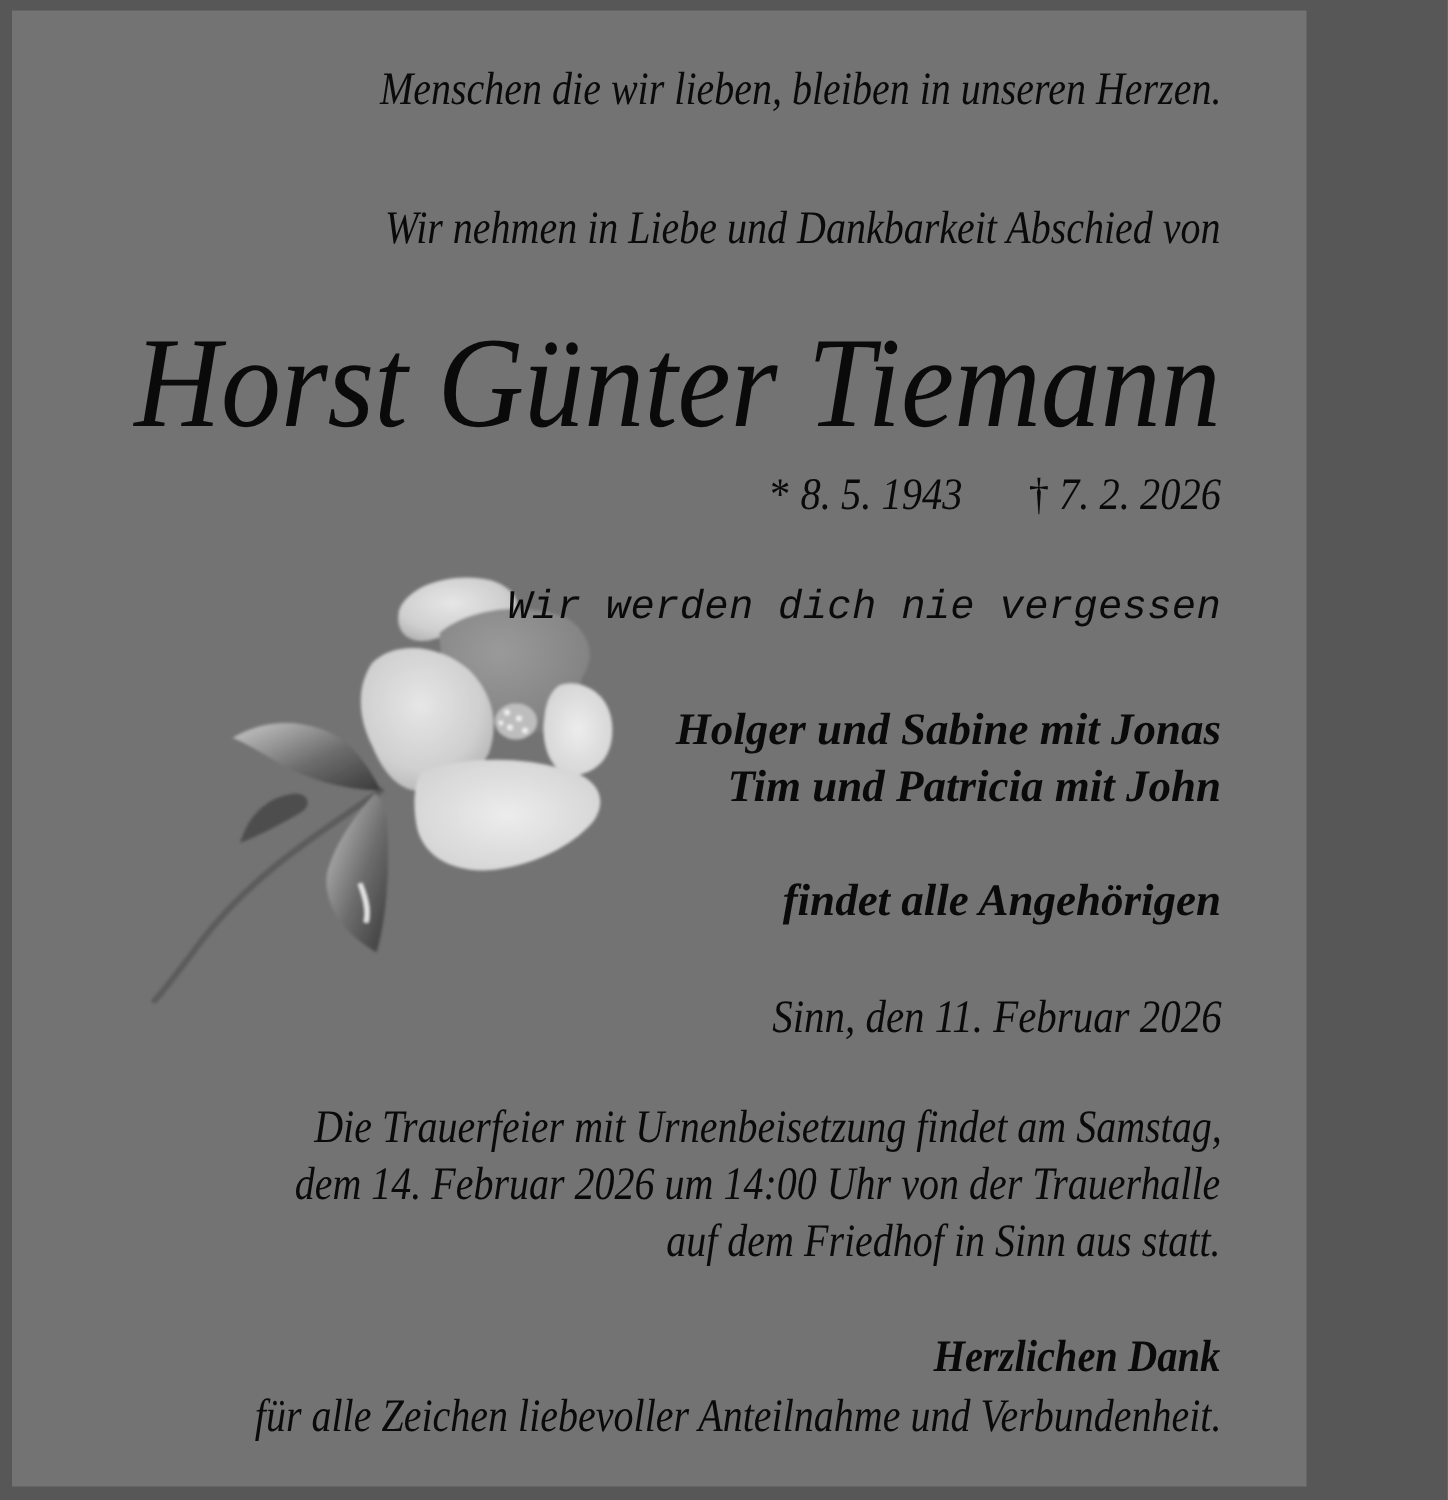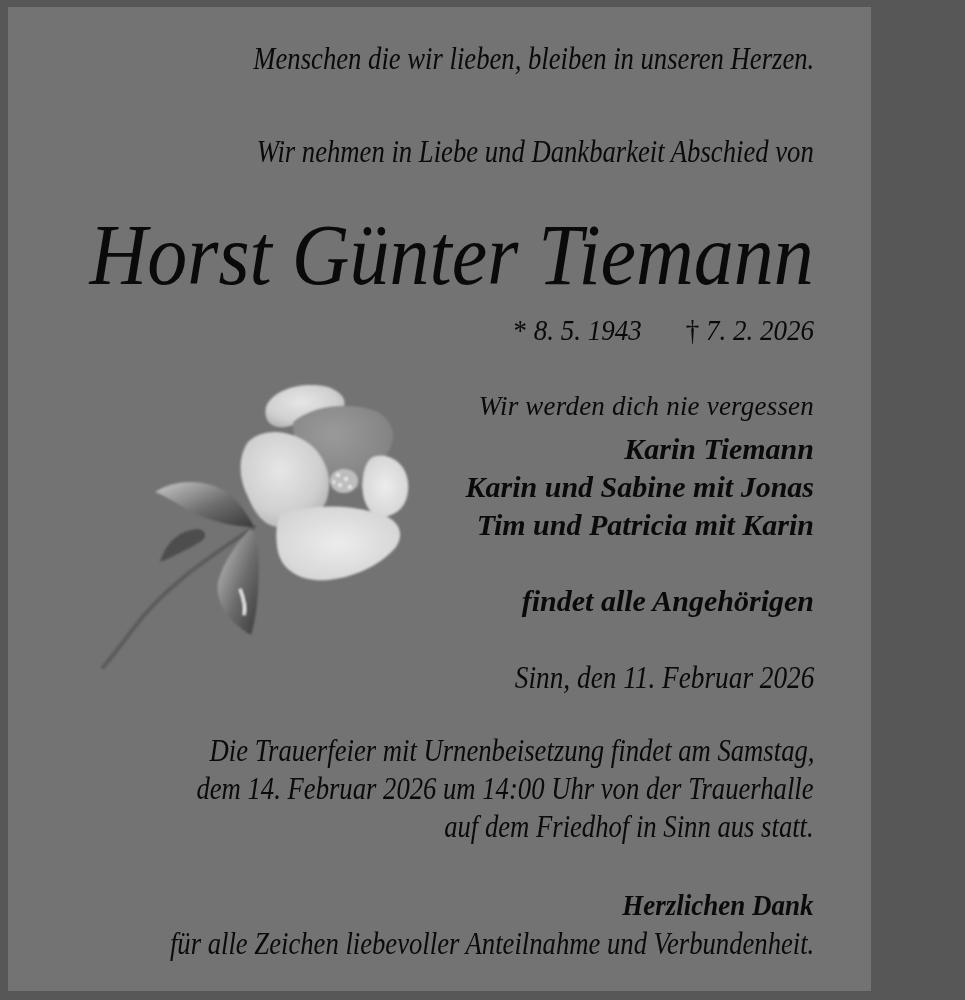--- a/index.html
+++ b/index.html
@@ -22,21 +22,21 @@
       right: 57px;
       white-space: nowrap;
       text-align: right;
       line-height: 1;
     }
     .cond {
       font-style: italic;
       transform-origin: right bottom;
     }
     .wide-italic {
-      font-family: Liberation Serif, serif;
+      font-family: Liberation Mono, monospace;
       font-style: italic;
     }
     .bold-italic {
       font-family: "Liberation Serif", serif;
       font-style: italic;
       font-weight: bold;
     }
     .flower {
       position: absolute;
       left: 80px; top: 360px;
@@ -113,23 +113,22 @@
       <circle cx="250" cy="108" r="2" fill="#eeeeee"></circle>
       <circle cx="258" cy="112" r="2" fill="#eeeeee"></circle>
       <circle cx="252" cy="118" r="2" fill="#eeeeee"></circle>
       <circle cx="262" cy="120" r="2" fill="#eeeeee"></circle>
       <circle cx="246" cy="115" r="1.6" fill="#f2f2f2"></circle>
     </g>
   </svg>
 
   <div class="line wide-italic" style="top:386px; font-size:27px; letter-spacing:0.2px;">Wir werden dich nie vergessen</div>
 
-  <div class="line bold-italic" style="top:427px; font-size:30px;">Karin Tiemann</div>
-  <div class="line bold-italic" style="top:465px; font-size:30px;">Karin und Sabine mit Jonas</div>
-  <div class="line bold-italic" style="top:503px; font-size:30px;">Tim und Patricia mit Karin</div>
+  <div class="line bold-italic" style="top:465px; font-size:30px;">Holger und Sabine mit Jonas</div>
+  <div class="line bold-italic" style="top:503px; font-size:30px;">Tim und Patricia mit John</div>
   <div class="line bold-italic" style="top:579px; font-size:30px;">findet alle Angehörigen</div>
 
   <div class="line cond" style="top:655px; font-size:31px; transform: scaleX(0.88);">Sinn, den 11. Februar 2026</div>
 
   <div class="line cond" style="top:728px; font-size:31px; transform: scaleX(0.86);">Die Trauerfeier mit Urnenbeisetzung findet am Samstag,</div>
   <div class="line cond" style="top:766px; font-size:31px; transform: scaleX(0.86);">dem 14. Februar 2026 um 14:00 Uhr von der Trauerhalle</div>
   <div class="line cond" style="top:804px; font-size:31px; transform: scaleX(0.86);">auf dem Friedhof in Sinn aus statt.</div>
 
   <div class="line bold-italic" style="top:883px; font-size:30px; transform: scaleX(0.9); transform-origin: right bottom;">Herzlichen Dank</div>
 

